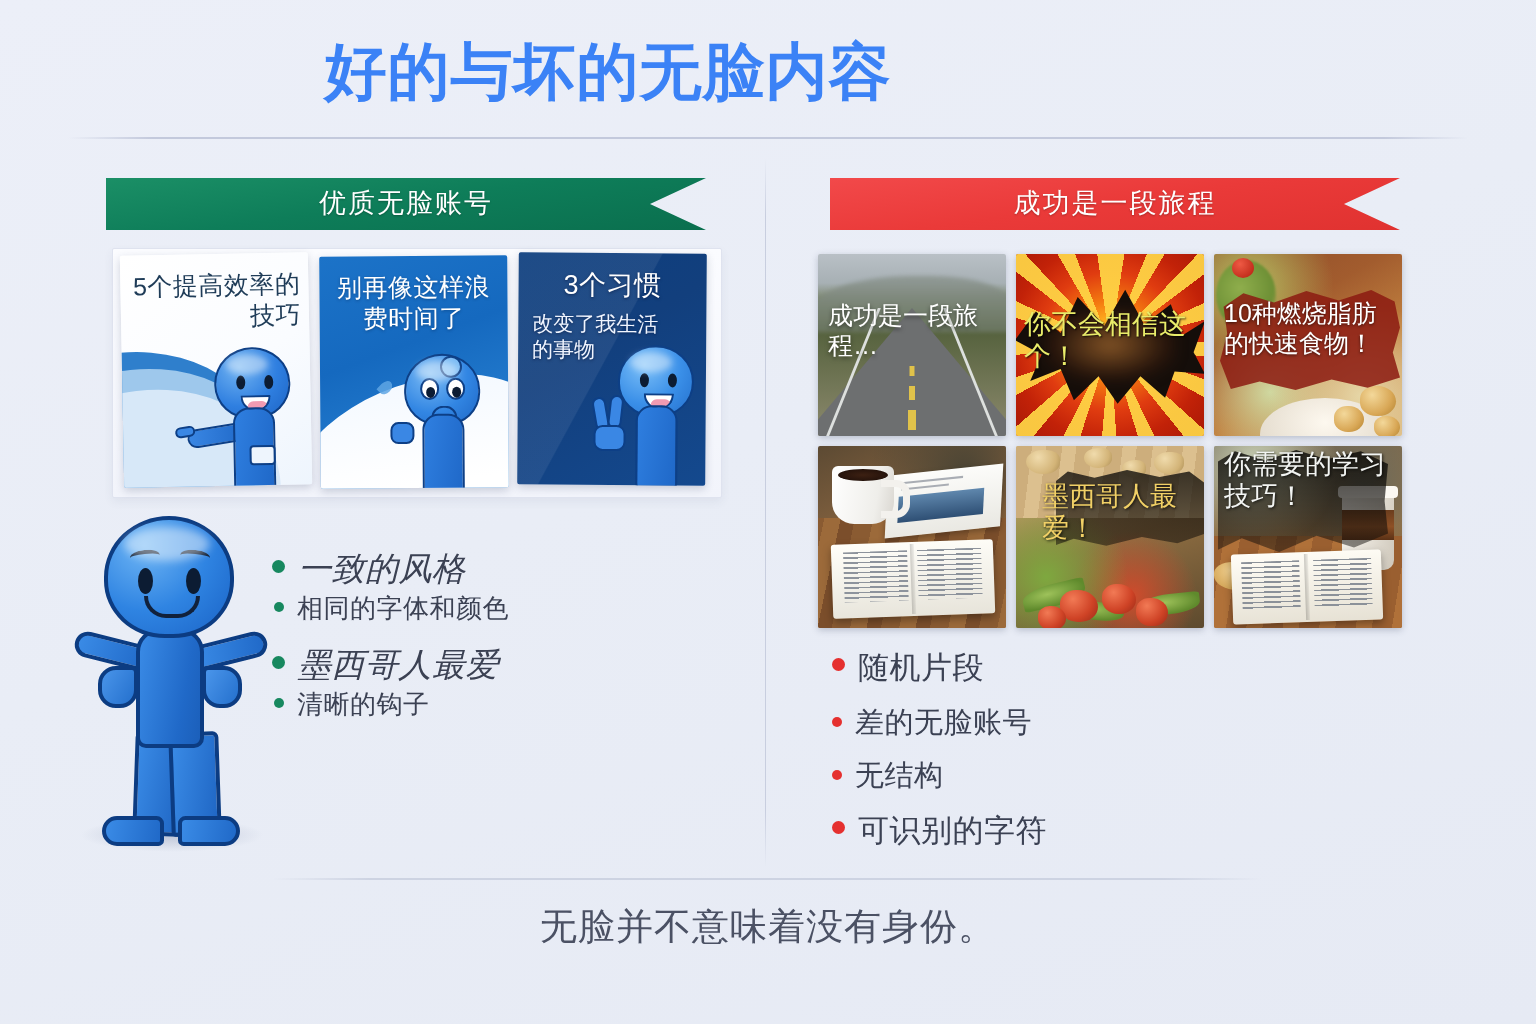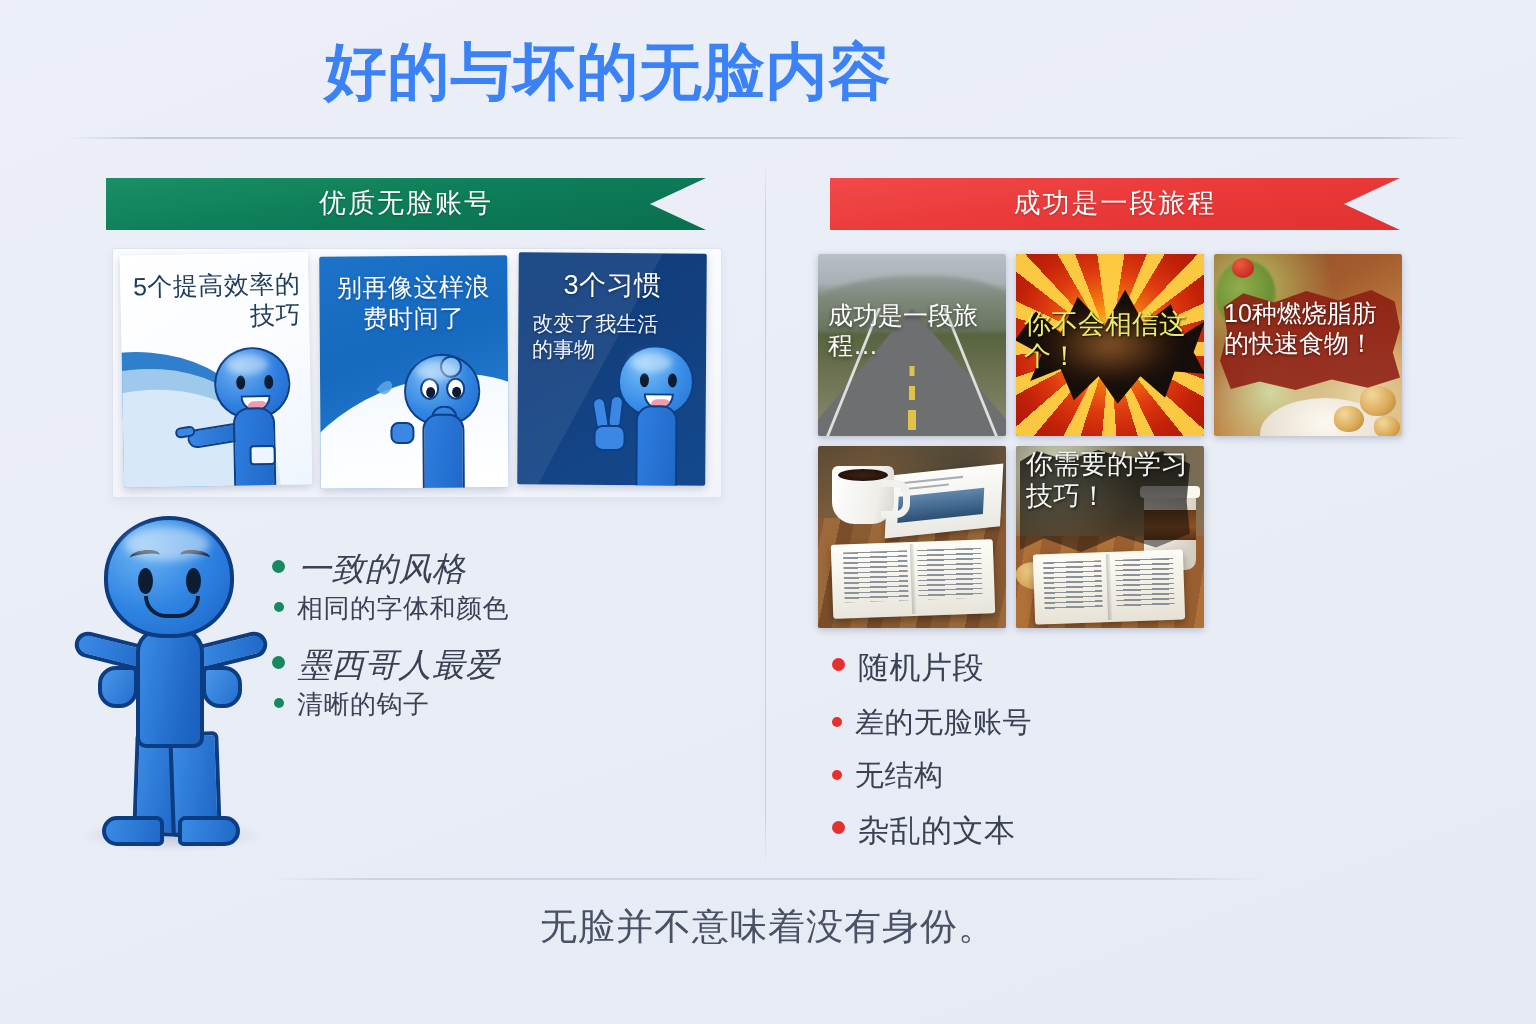--- a/index.html
+++ b/index.html
@@ -899,20 +899,38 @@
           </span>
         <span class="mug"></span>
         <span class="bk-bottom">
             <span class="txt a"></span>
             <span class="txt b"></span>
           </span>
       </span>
       <div class="bc-text"></div>
     </div>
 
+    <div class="bcard b5">
+      <span class="bc-bg">
+        <span class="board"></span>
+        <span class="ginger g1"></span>
+          <span class="ginger g2"></span>
+        <span class="ginger g3"></span>
+          <span class="ginger g4"></span>
+        <span class="leaf lf1"></span>
+          <span class="leaf lf2"></span>
+          <span class="leaf lf3"></span>
+        <span class="meat m1"></span>
+          <span class="meat m2"></span>
+        <span class="meat m3"></span>
+          <span class="meat m4"></span>
+      </span>
+      <span class="dark"></span>
+      <div class="bc-text">墨西哥人最爱！</div>
+    </div>
 
     <div class="bcard b6">
       <span class="bc-bg">
         <span class="tabletop"></span>
         <span class="cup">
             <span class="lid"></span>
             <span class="band"></span>
           </span>
         <span class="bread"></span>
         <span class="bk">
@@ -934,20 +952,20 @@
     <div class="bullet sm">
       <span class="dot"></span>
       <span class="bullet-text">差的无脸账号</span>
     </div>
     <div class="bullet sm">
       <span class="dot"></span>
       <span class="bullet-text">无结构</span>
     </div>
     <div class="bullet lg">
       <span class="dot"></span>
-      <span class="bullet-text">杂乱的文本</span>
+      <span class="bullet-text">可识别的字符</span>
     </div>
   </div>
 
   <div class="footer-rule"></div>
   <div class="footer-text">无脸并不意味着没有身份。</div>
 
 </div>
 
 </body></html>

